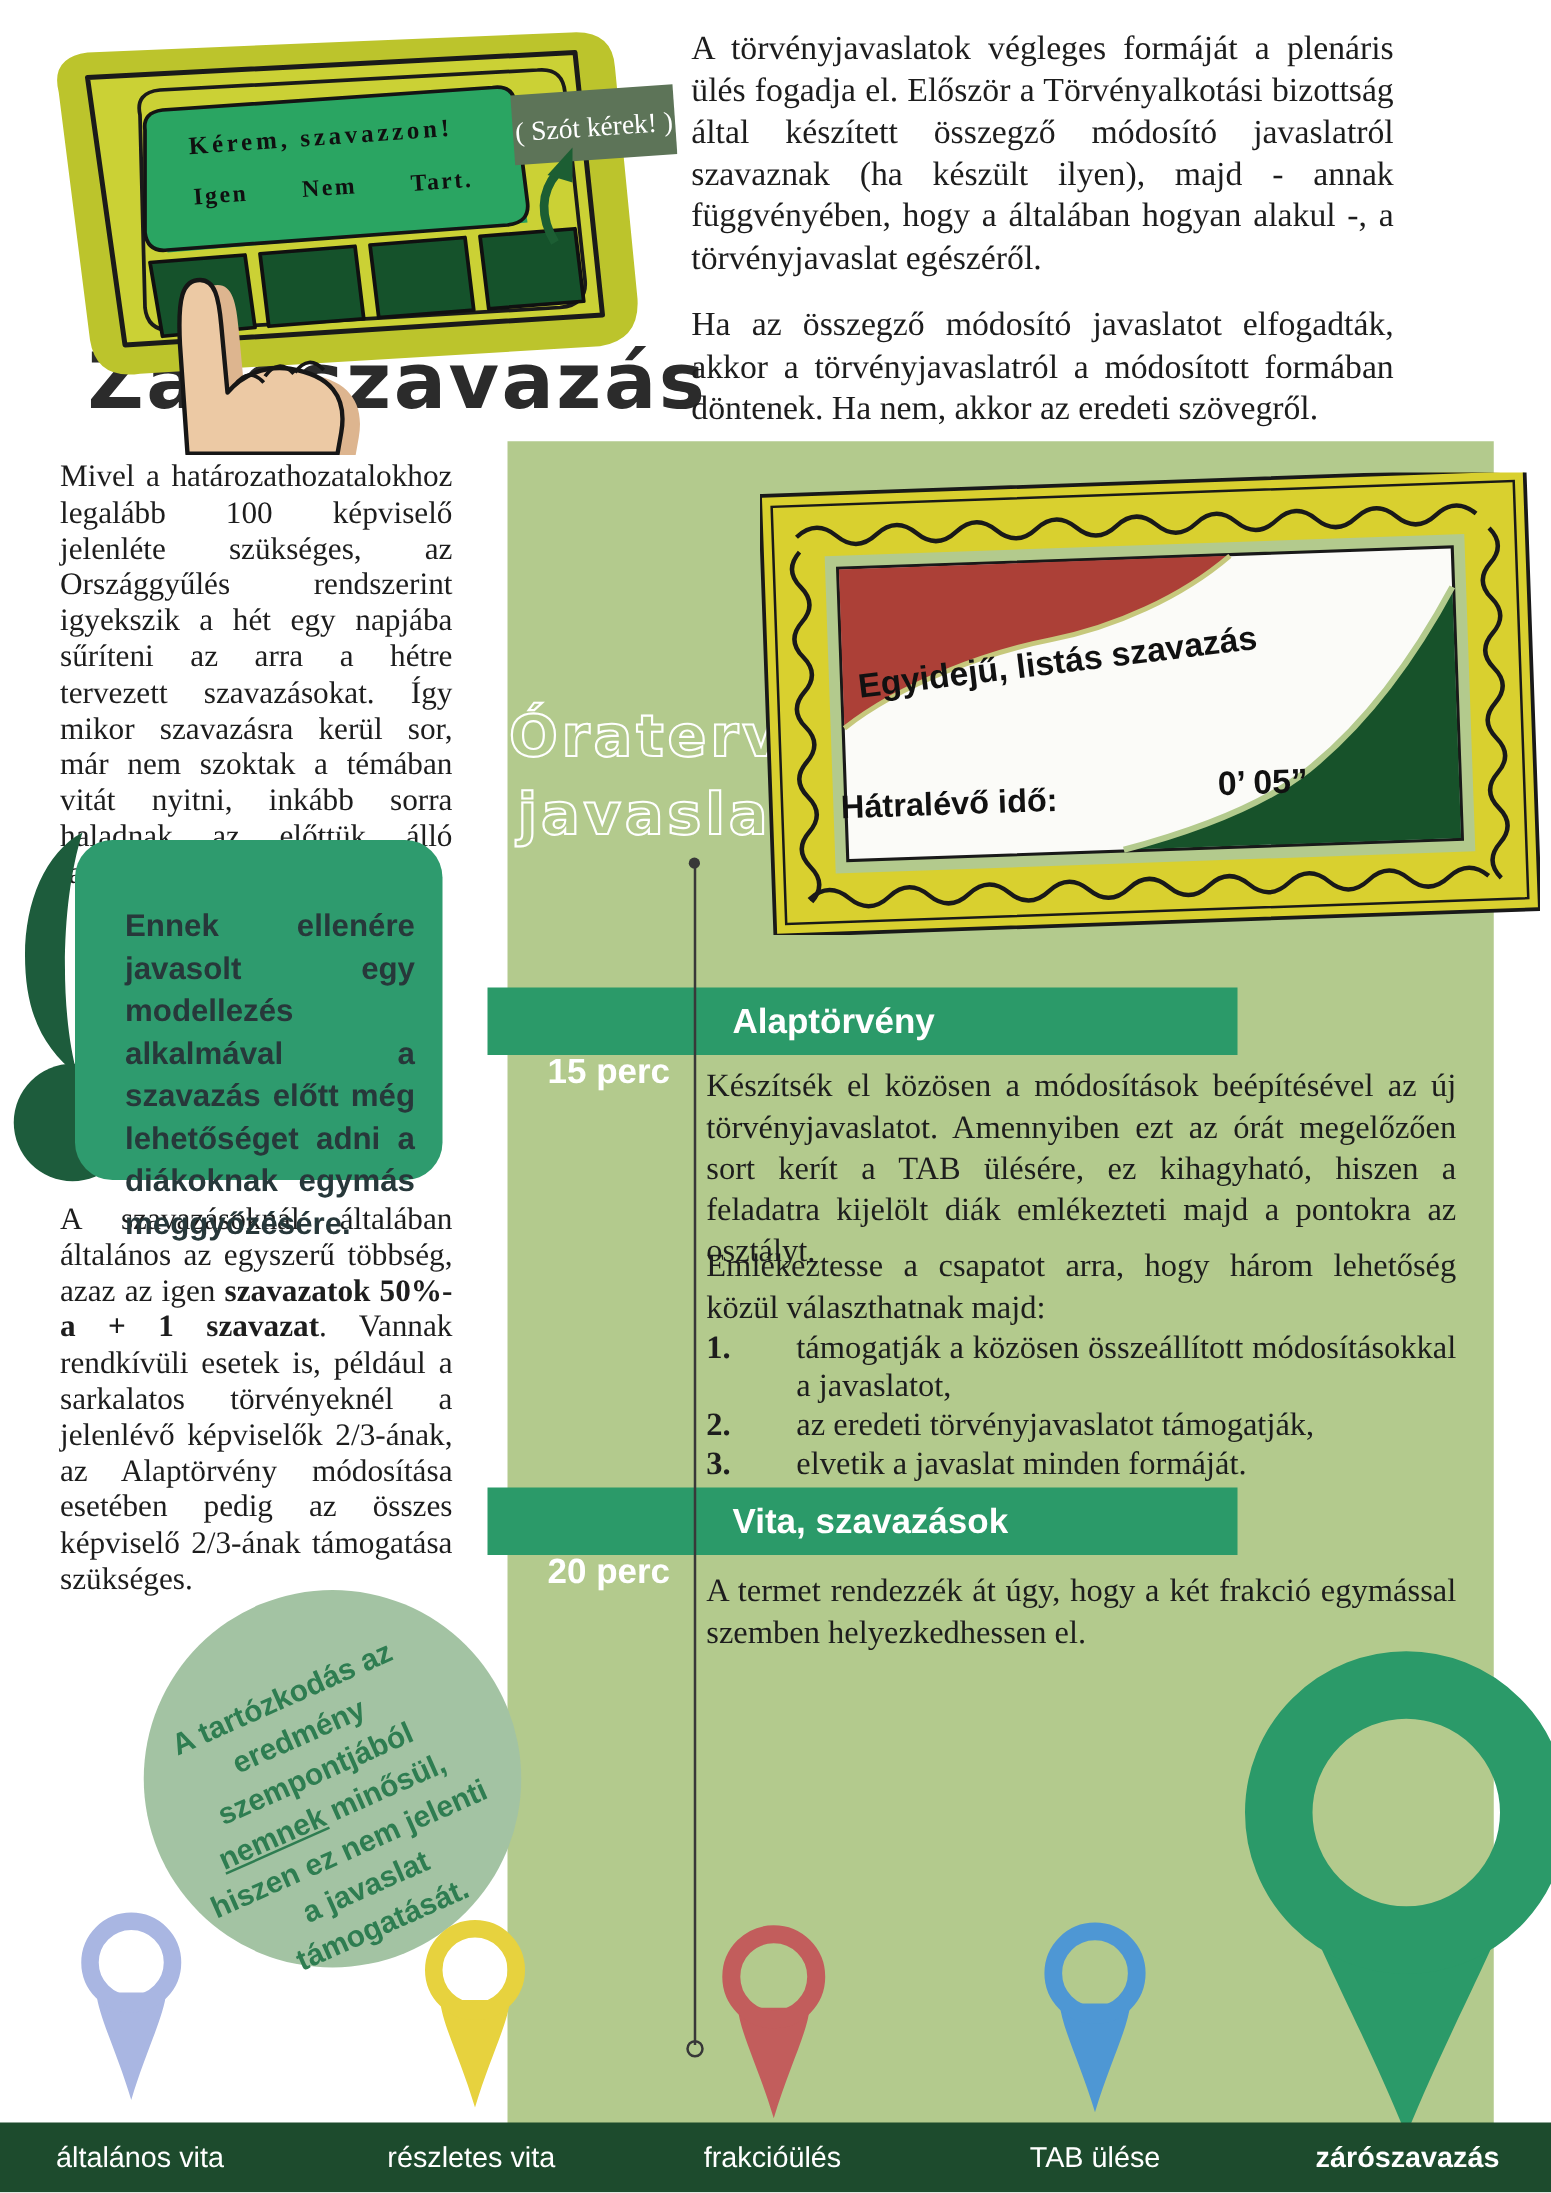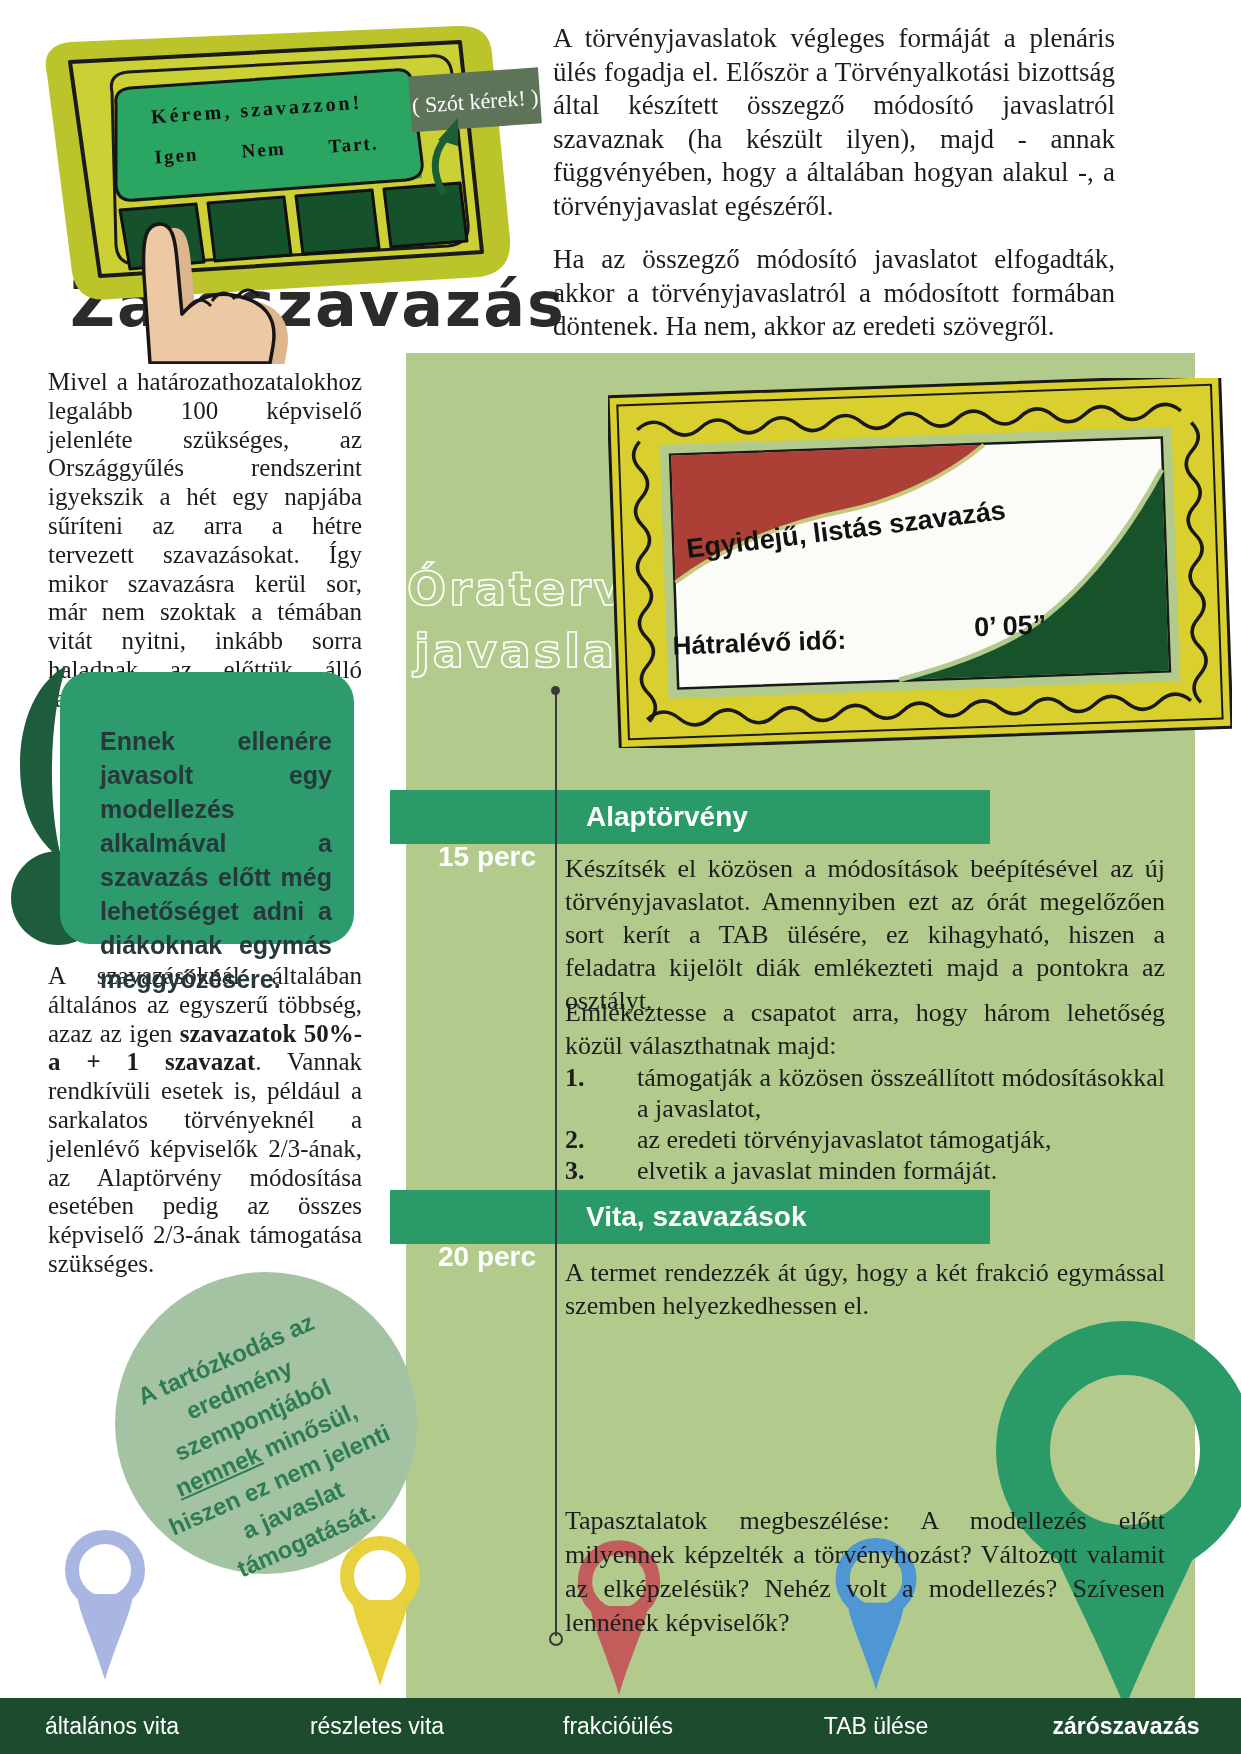--- a/index.html
+++ b/index.html
@@ -181,21 +181,20 @@
       <span class="li-text">az eredeti törvényjavaslatot támogatják,</span>
     </div>
     <div class="li-row">
       <span class="li-num">3.</span>
       <span class="li-text">elvetik a javaslat minden formáját.</span>
     </div>
   </div>
 
   <div class="abs bodytext s2p1">A termet rendezzék át úgy, hogy a két frakció egymással szemben helyezkedhessen el.</div>
 
-  <div class="abs bodytext s3p1">Tapasztalatok megbeszélése: A modellezés előtt milyennek képzelték a törvényhozást? Változott valamit az elképzelésük? Nehéz volt a modellezés? Szívesen lennének képviselők?</div>
 
   <svg class="abs z3" style="left:45px;top:1522px;" width="120" height="170" viewBox="0 0 120 170">
     <path d="M60,158 C48,118 34,92 32,72 L88,72 C86,92 72,118 60,158 Z" fill="#a9b6e2"></path>
     <circle cx="60" cy="48" r="33" fill="none" stroke="#a9b6e2" stroke-width="14"></circle>
   </svg>
   <svg class="abs z3" style="left:320px;top:1528px;" width="120" height="170" viewBox="0 0 120 170">
     <path d="M60,158 C48,118 34,92 32,72 L88,72 C86,92 72,118 60,158 Z" fill="#e7d23e"></path>
     <circle cx="60" cy="48" r="33" fill="none" stroke="#e7d23e" stroke-width="14"></circle>
   </svg>
   <svg class="abs z3" style="left:553px;top:1532px;" width="132" height="175" viewBox="0 0 120 170">

